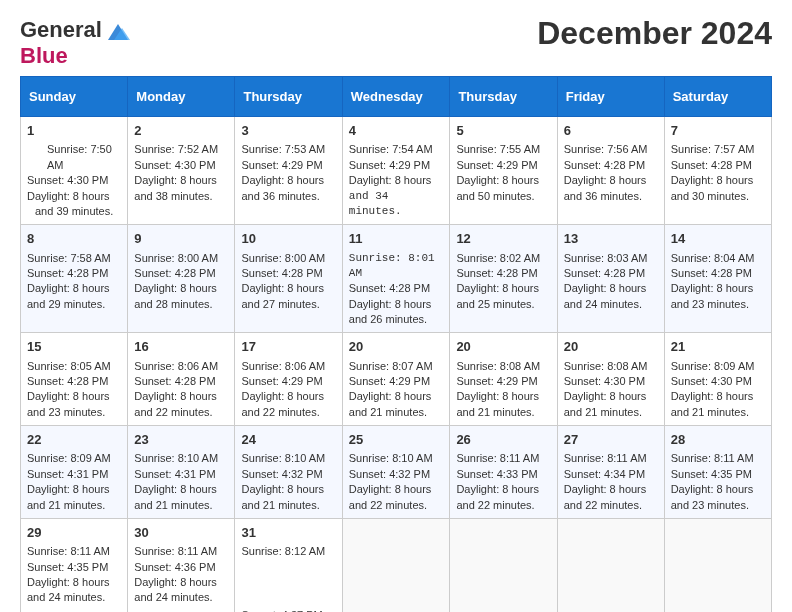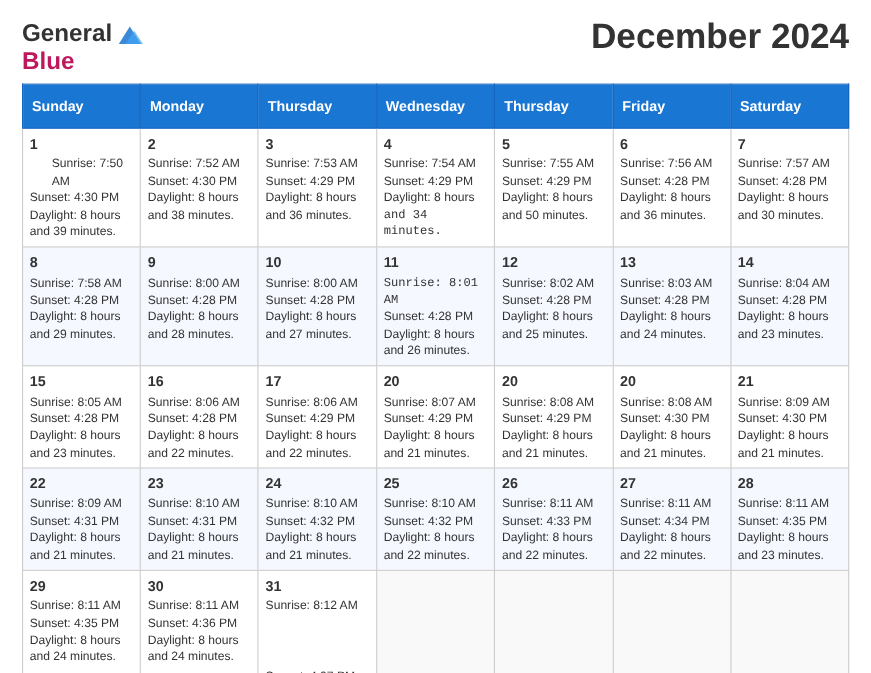--- a/index.html
+++ b/index.html
@@ -121,21 +121,21 @@
         <th>Saturday</th>
       </tr>
   </thead>
   <tbody id="calendar-body">
   <tr>
         <td>
           <span class="day-num">1</span>
           <span style="display: block; margin-left: 20px;">Sunrise: 7:50 AM</span>
           <span style="display: block;">Sunset: 4:30 PM</span>
           <span style="display: block;">Daylight: 8 hours</span>
-          <span style="display: block;">and 39 minutes.</span>
+          <span style="display: block; text-align: center;">and 39 minutes.</span>
         </td>
         <td>
           <span class="day-num">2</span>
           <span style="display: block;">Sunrise: 7:52 AM</span>
           <span style="display: block;">Sunset: 4:30 PM</span>
           <span style="display: block;">Daylight: 8 hours</span>
           <span style="display: block;">and 38 minutes.</span>
         </td>
         <td>
           <span class="day-num">3</span>

